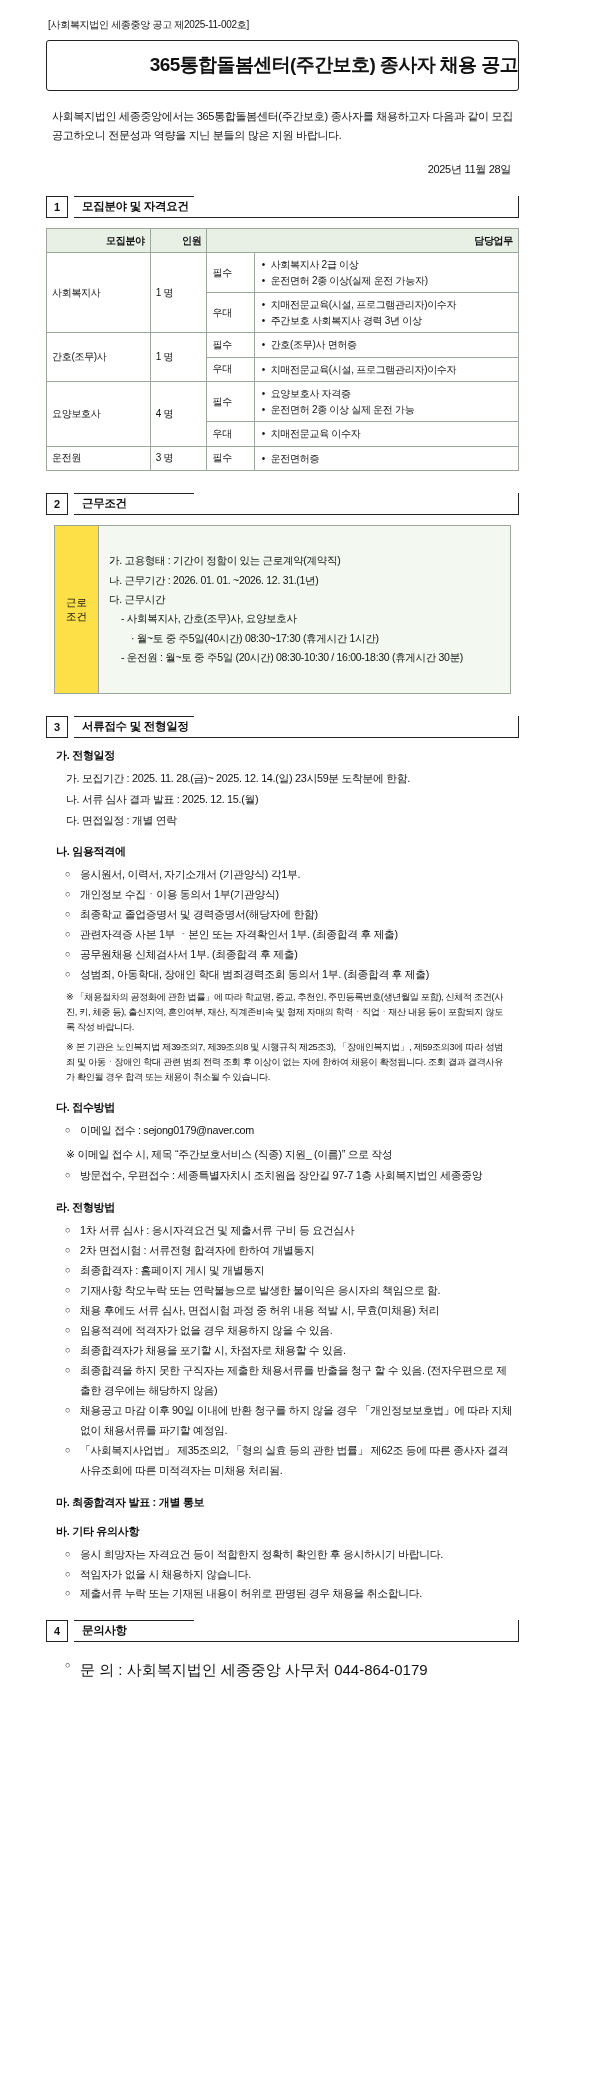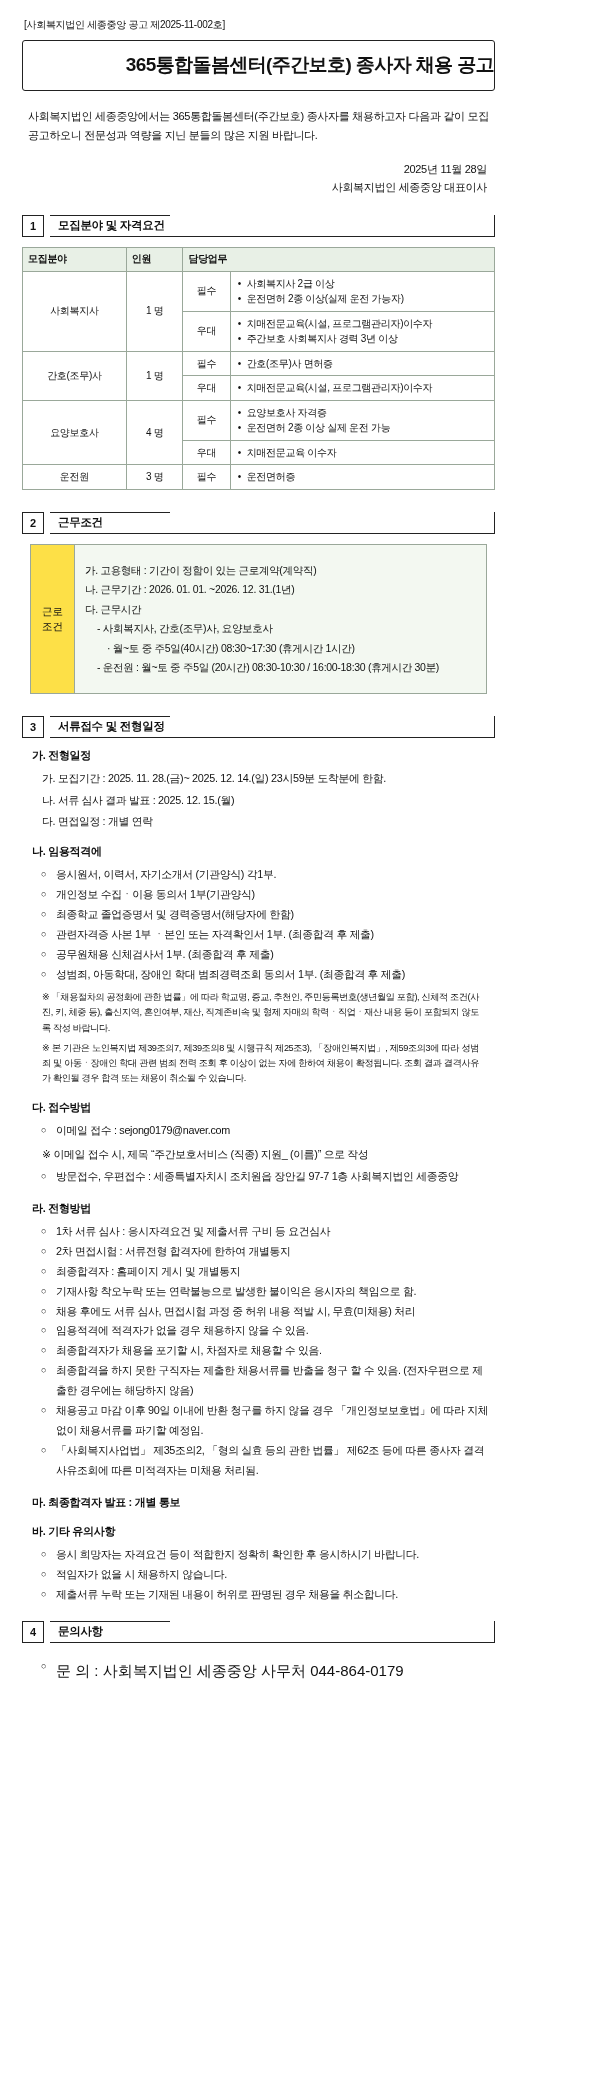--- a/index.html
+++ b/index.html
@@ -8,20 +8,21 @@
     background: #ffffff;
     font-family: "Liberation Sans", "DejaVu Sans", sans-serif;
     color: #111111;
     width: 600px;
   }
   .page {
     width: 517px;
     min-height: 2092px;
     padding: 18px 22px 20px 22px;
     position: relative;
+    margin-left: 24px;
   }
   .doc-no {
     font-size: 10px;
     color: #111;
     margin: 0 0 8px 2px;
     letter-spacing: -0.3px;
   }
   .title-box {
     border: 1.5px solid #222;
     border-radius: 3px;
@@ -91,25 +92,25 @@
     font-size: 10px;
     margin-bottom: 22px;
   }
   table.recruit th, table.recruit td {
     border: 0.8px solid #9aa89a;
     padding: 4px 5px;
     letter-spacing: -0.3px;
   }
   table.recruit thead th {
     background: #e8f0e6;
-    text-align: left;
+    text-align: right;
     font-weight: bold;
     height: 24px;
   }
-  td.center { text-align: center; vertical-align: middle; }
+  td.center { vertical-align: middle; }
   td.dutylist { padding: 4px 6px; }
   td.dutylist ul { margin: 0; padding-left: 11px; list-style: none; }
   td.dutylist li { position: relative; line-height: 1.55; }
   td.dutylist li:before {
     content: "\2022";
     position: absolute;
     left: -9px;
     top: 0;
   }
   
@@ -125,21 +126,21 @@
     display: flex;
     align-items: center;
     justify-content: center;
     font-size: 10.5px;
     text-align: center;
     line-height: 1.4;
     background: #fde047;
   }
   .cond-body {
     flex: 1;
-    padding: 16px 10px;
+    padding: 25px 10px;
     font-size: 10.5px;
     line-height: 1.85;
     letter-spacing: -0.3px;
   }
   .cond-body .ind1 { padding-left: 12px; }
   .cond-body .ind2 { padding-left: 22px; }
   
   .s3 { padding: 0 6px; font-size: 10.8px; letter-spacing: -0.3px; }
   .s3 h4 {
     font-size: 11px;
@@ -190,21 +191,20 @@
   <div class="doc-no">[사회복지법인 세종중앙 공고 제2025-11-002호]</div>
 
   <div class="title-box">
     <div class="title">365통합돌봄센터(주간보호) 종사자 채용 공고</div>
   </div>
 
   <p class="intro">사회복지법인 세종중앙에서는 365통합돌봄센터(주간보호) 종사자를 채용하고자 다음과 같이 모집 공고하오니 전문성과 역량을 지닌 분들의 많은 지원 바랍니다.</p>
 
   <div class="date-block">
     <div>2025년 11월 28일</div>
-    <div>사회복지법인 세종중앙 대표이사</div>
   </div>
 
   <div class="sec-head">
     <div class="sec-num">1</div>
     <div class="sec-title-wrap">
       <span class="bar-top"></span>
       <span class="sec-title">모집분야 및 자격요건</span>
     </div>
   </div>
 

